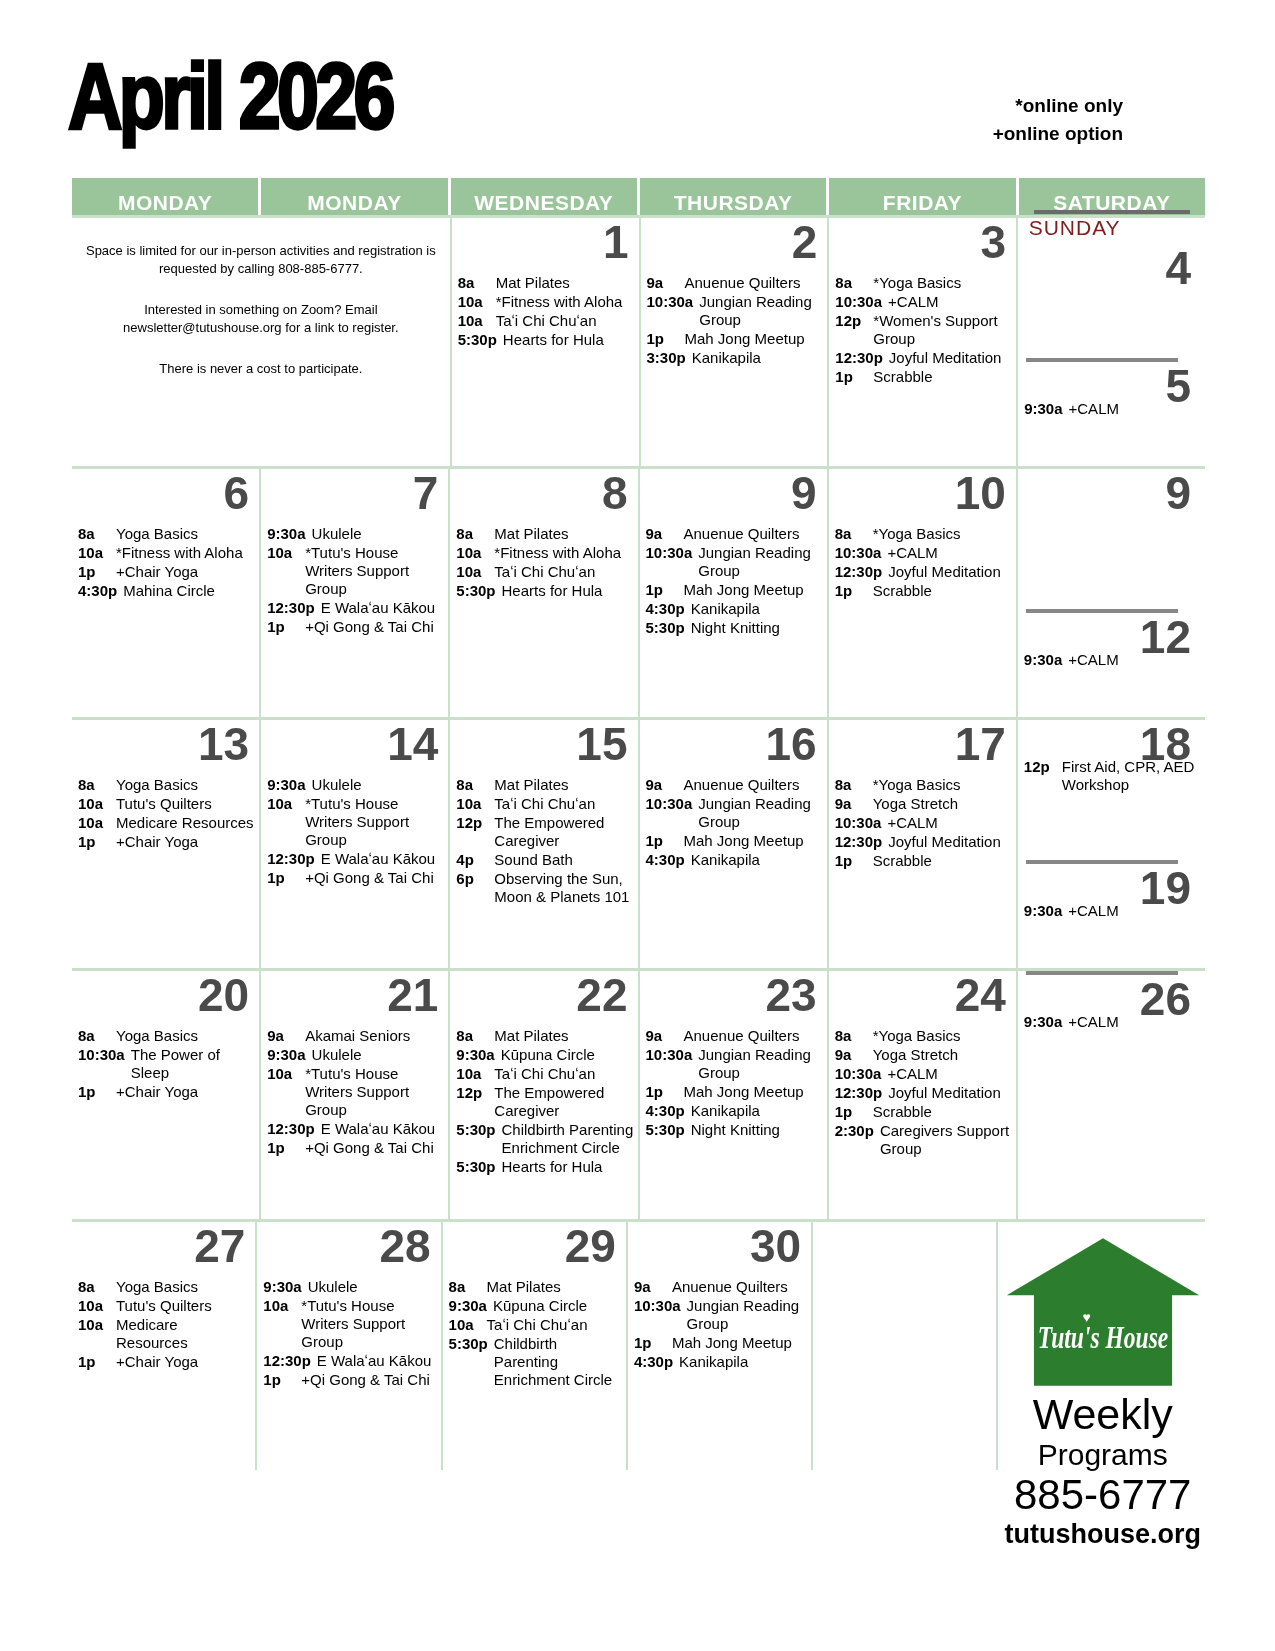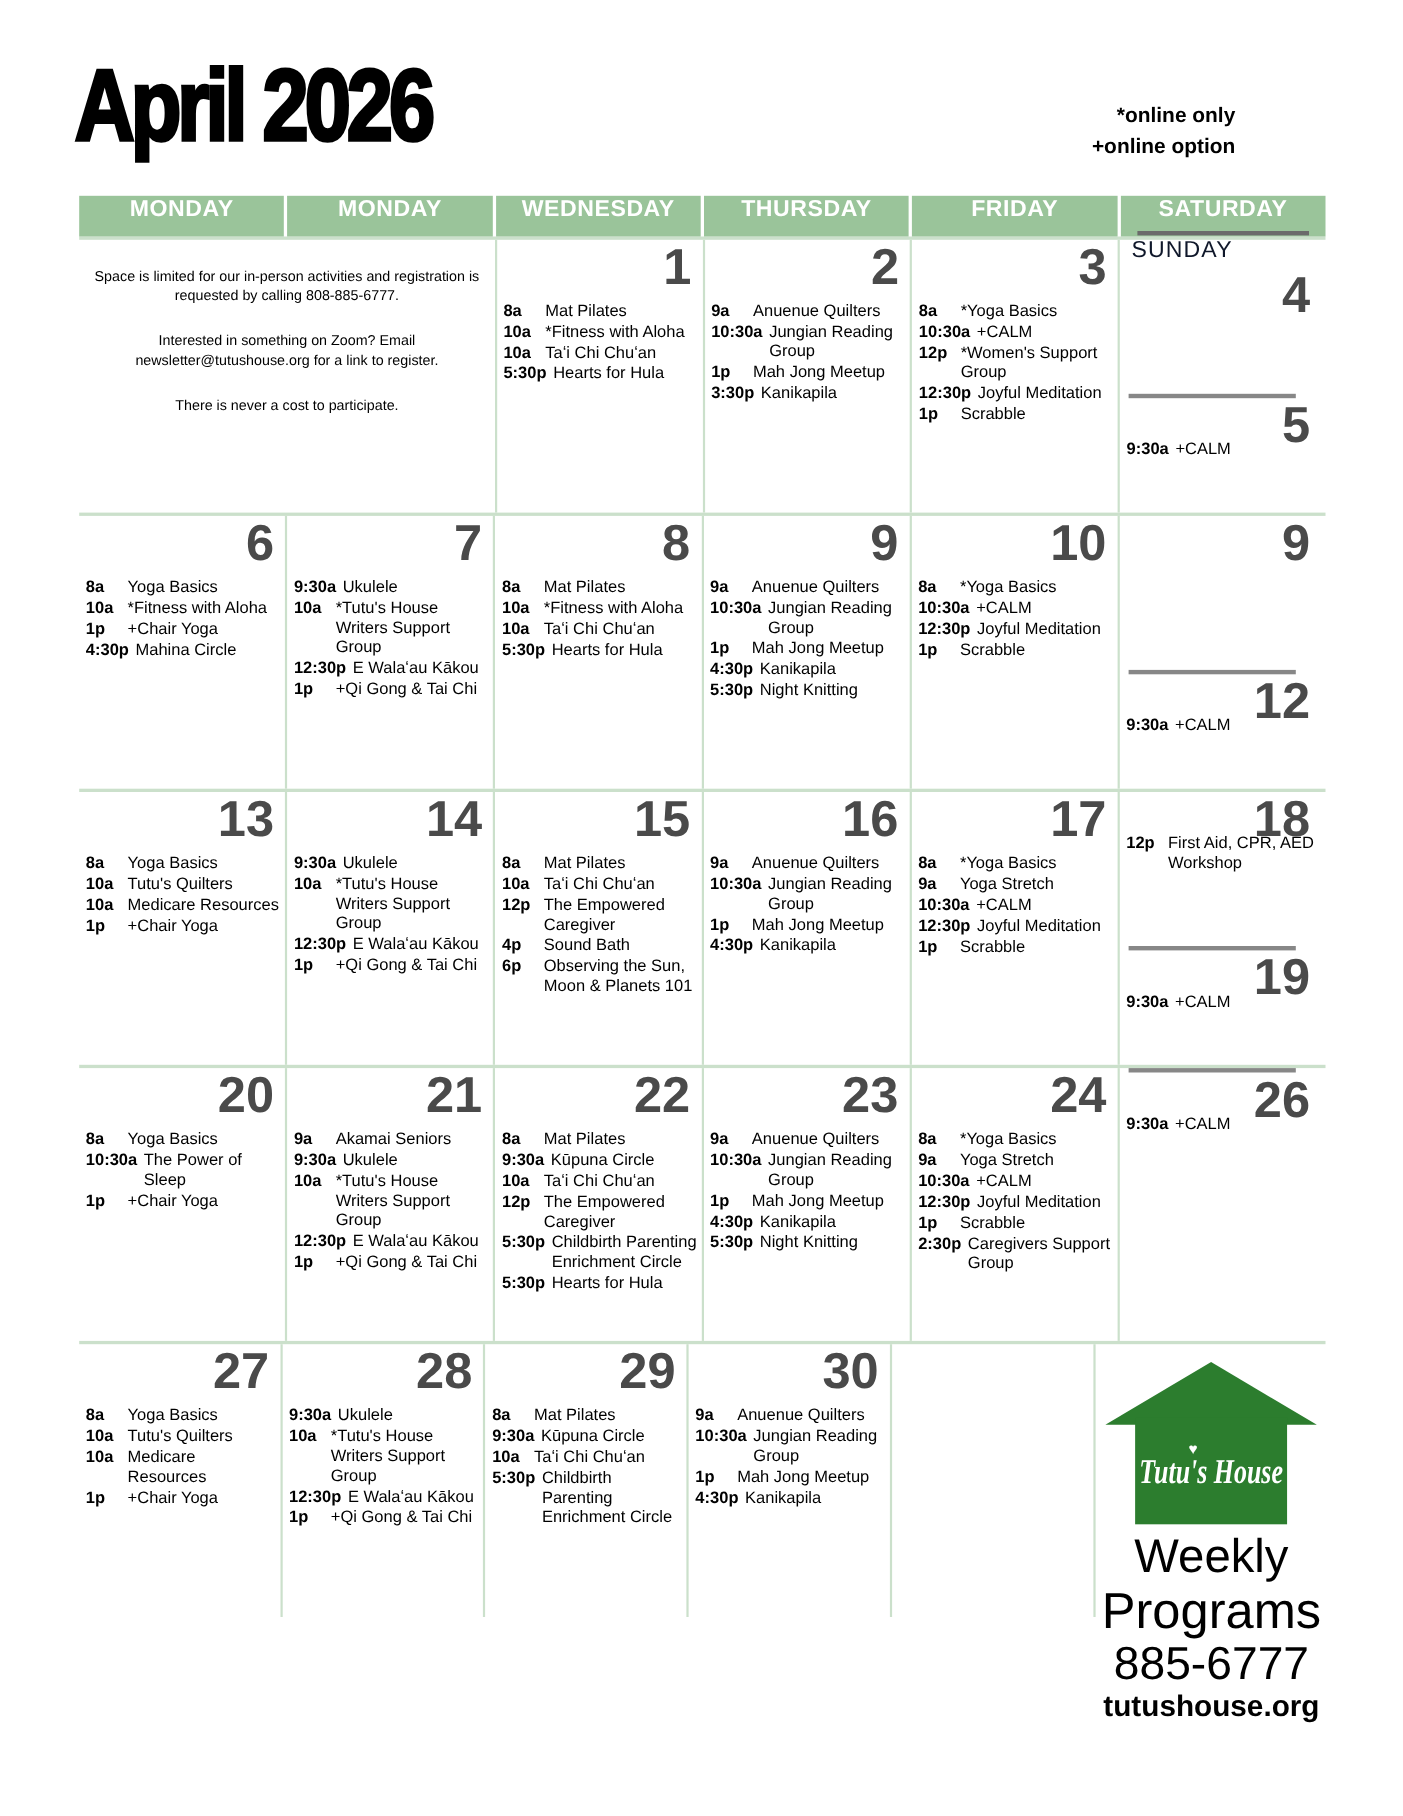--- a/index.html
+++ b/index.html
@@ -16,27 +16,27 @@
   }
   .legend{
     position:absolute;right:152px;top:92px;text-align:right;
     font-size:19px;font-weight:bold;line-height:1.45;
   }
   
   .calendar{position:absolute;left:72px;top:178px;width:1133px;}
   .header-row{display:flex;height:37px;}
   .header-cell{
     flex:1;background:#9ac49a;color:#fff;font-weight:bold;font-size:21px;
-    letter-spacing:.5px;display:flex;align-items:flex-start;justify-content:center;
+    letter-spacing:.5px;display:flex;align-items:flex-end;justify-content:center;
     margin-right:3px;position:relative;
   }
   .header-cell:last-child{margin-right:0;}
   .sat-underline{position:absolute;bottom:1px;left:8%;width:84%;height:4px;background:#6b6b6b;}
   .sunday-label{
-    position:absolute;top:38px;left:10px;color:#0f172a;font-weight:normal;
+    position:absolute;top:38px;left:10px;color:#7f1d1d;font-weight:normal;
     font-size:21px;letter-spacing:1px;white-space:nowrap;
   }
   .week-row{display:flex;height:248px;border-top:3px solid #cbe0cb;}
   .cell{
     flex:1;position:relative;border-right:2px solid #cbe0cb;
     padding:0 4px 0 6px;box-sizing:border-box;
   }
   .cell:last-child{border-right:none;}
   .day-number{
     position:absolute;top:0;right:10px;font-size:46px;font-weight:bold;
@@ -52,21 +52,21 @@
   
   .sat-section{height:140px;position:relative;}
   .sun-section{height:100px;position:relative;}
   .sat-section .events,.sun-section .events{padding-top:38px;}
   .first-weekend .sat-section .day-number{top:26px;}
   .weekend-divider{height:4px;background:#878787;width:86%;margin-left:2px;}
   
   .logo-cell{padding-top:14px;text-align:center;overflow:visible;}
   .logo-wrap{line-height:1;}
   .logo-line1{font-size:43px;margin-top:2px;}
-  .logo-line2{font-size:46px;margin-top:4px;}
+  .logo-line2{font-size:30px;margin-top:4px;}
   .logo-line3{font-size:42px;margin-top:4px;}
   .logo-line4{font-size:27px;margin-top:5px;font-weight:bold;}
 </style>
 </head>
 <body>
 
 <h1 class="page-title">April 2026</h1>
 
 <div class="legend">
   <div>*online only</div>

